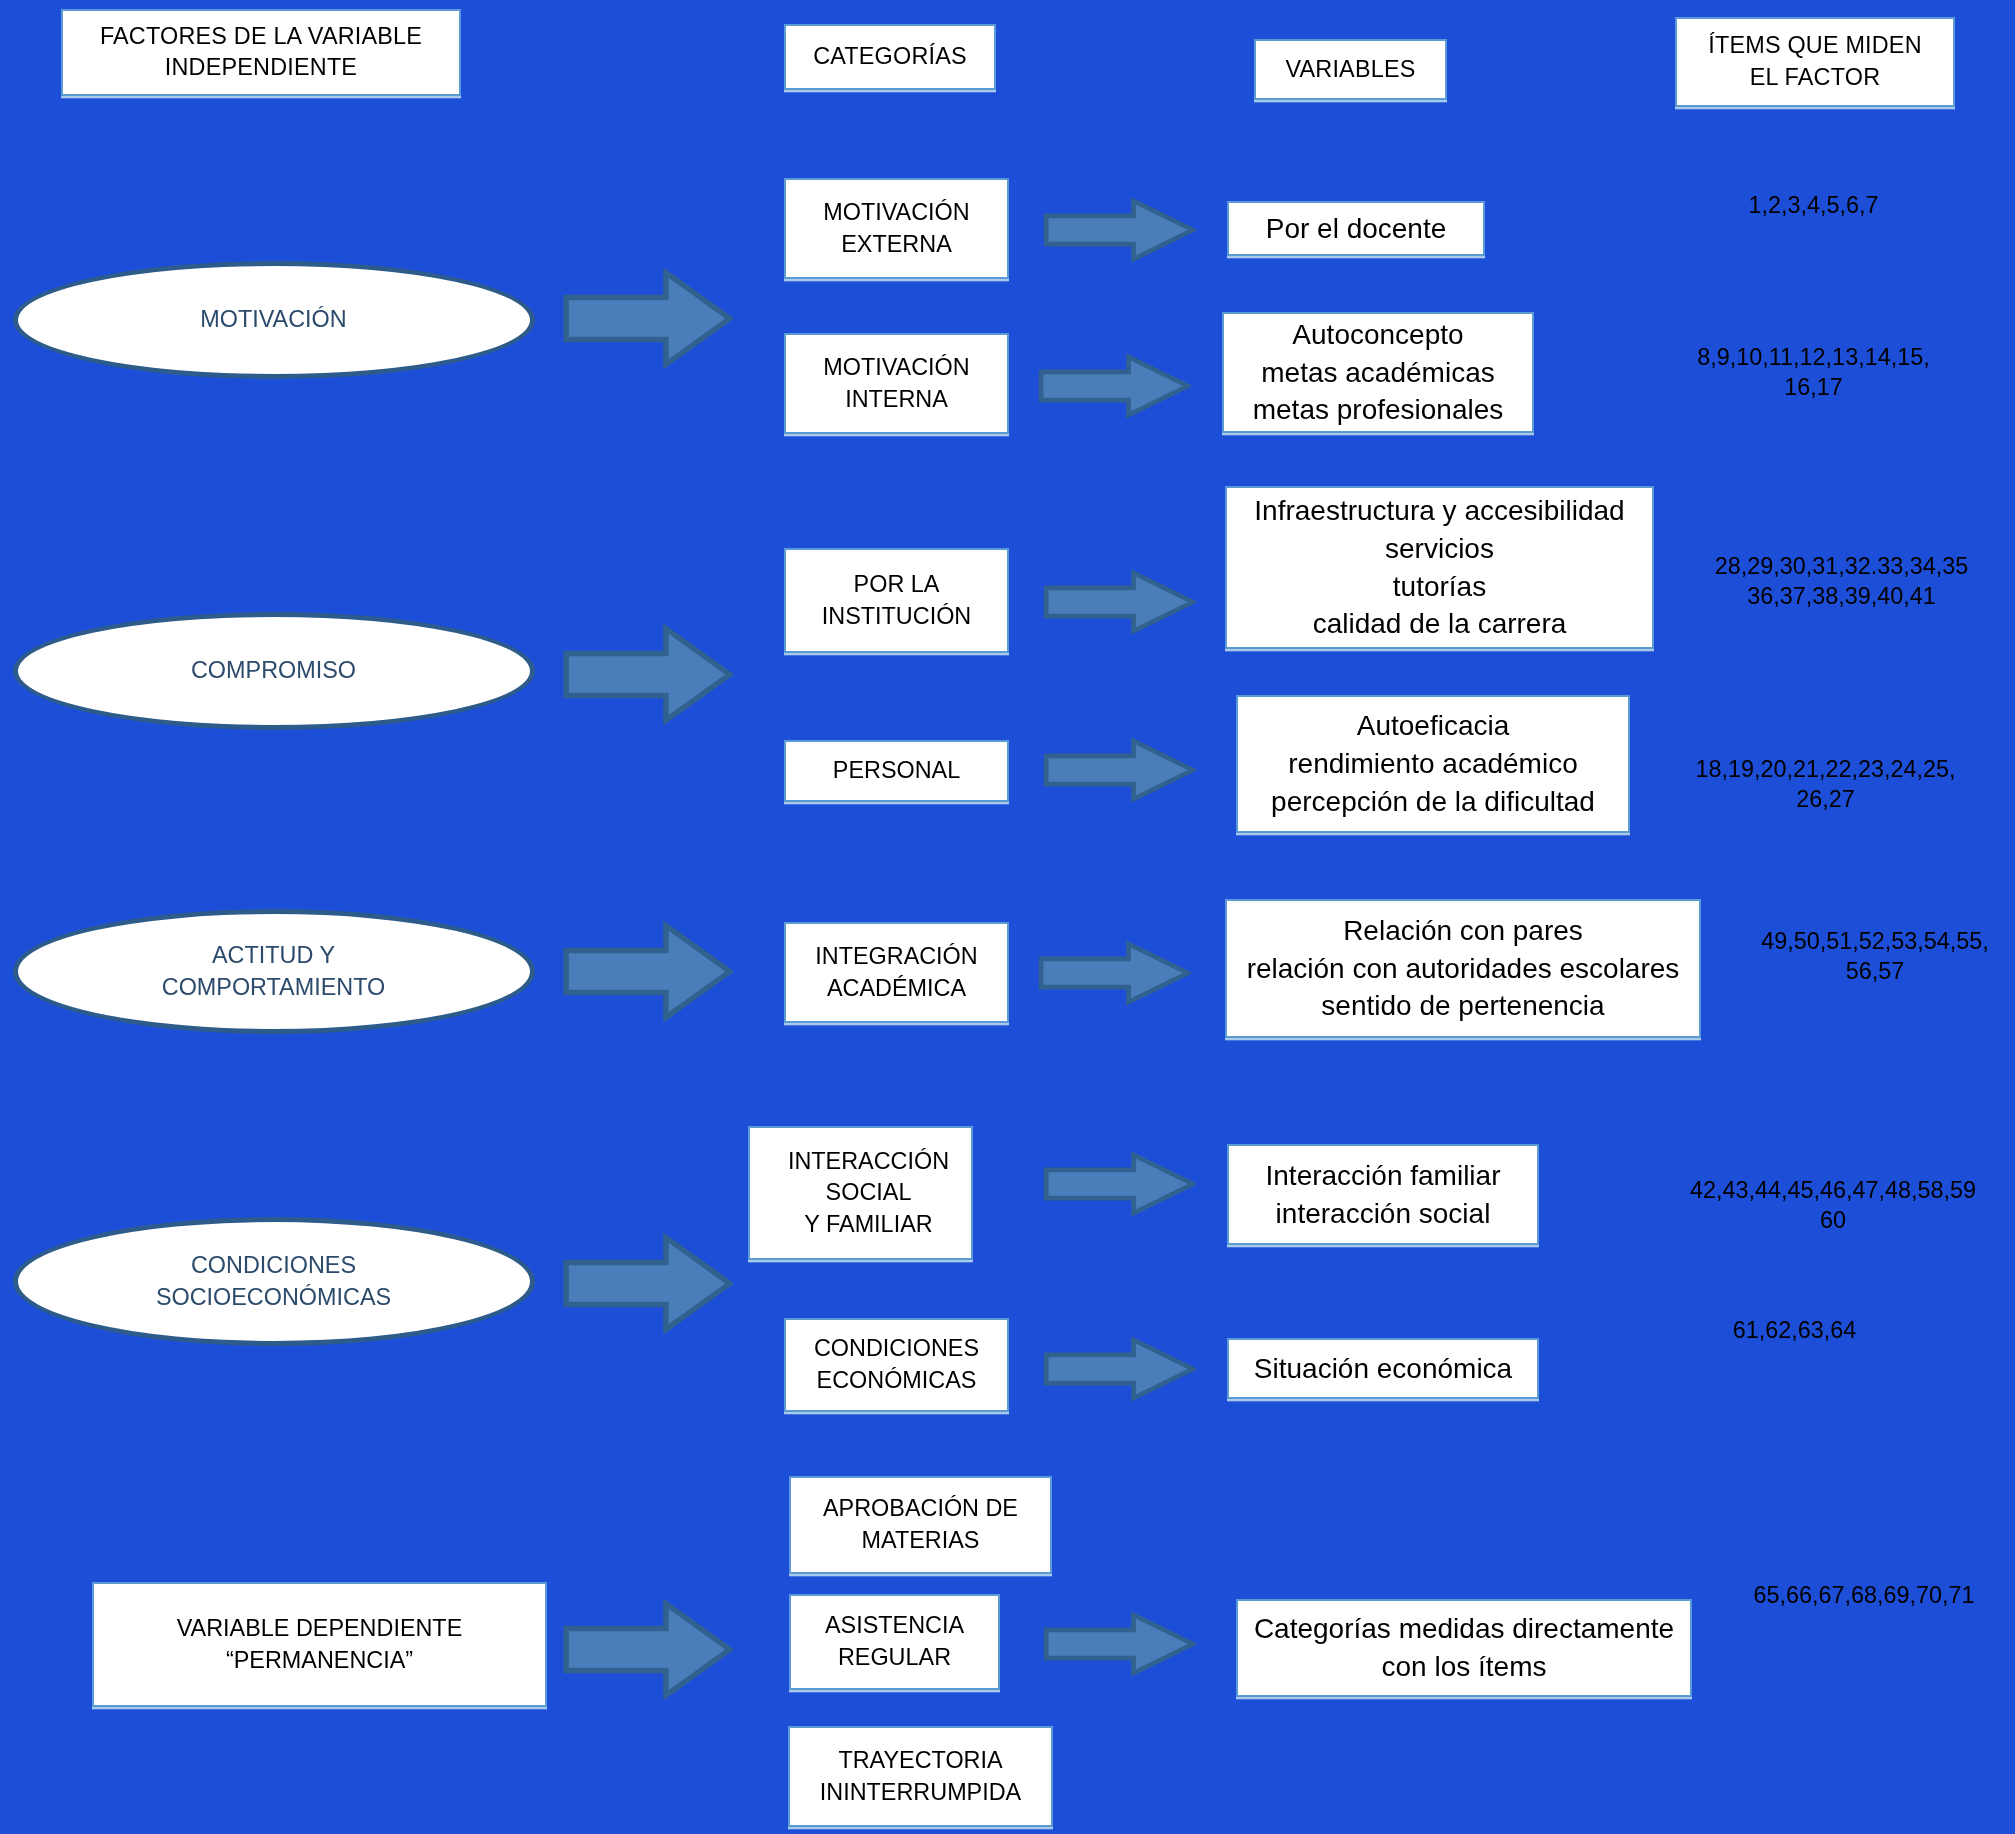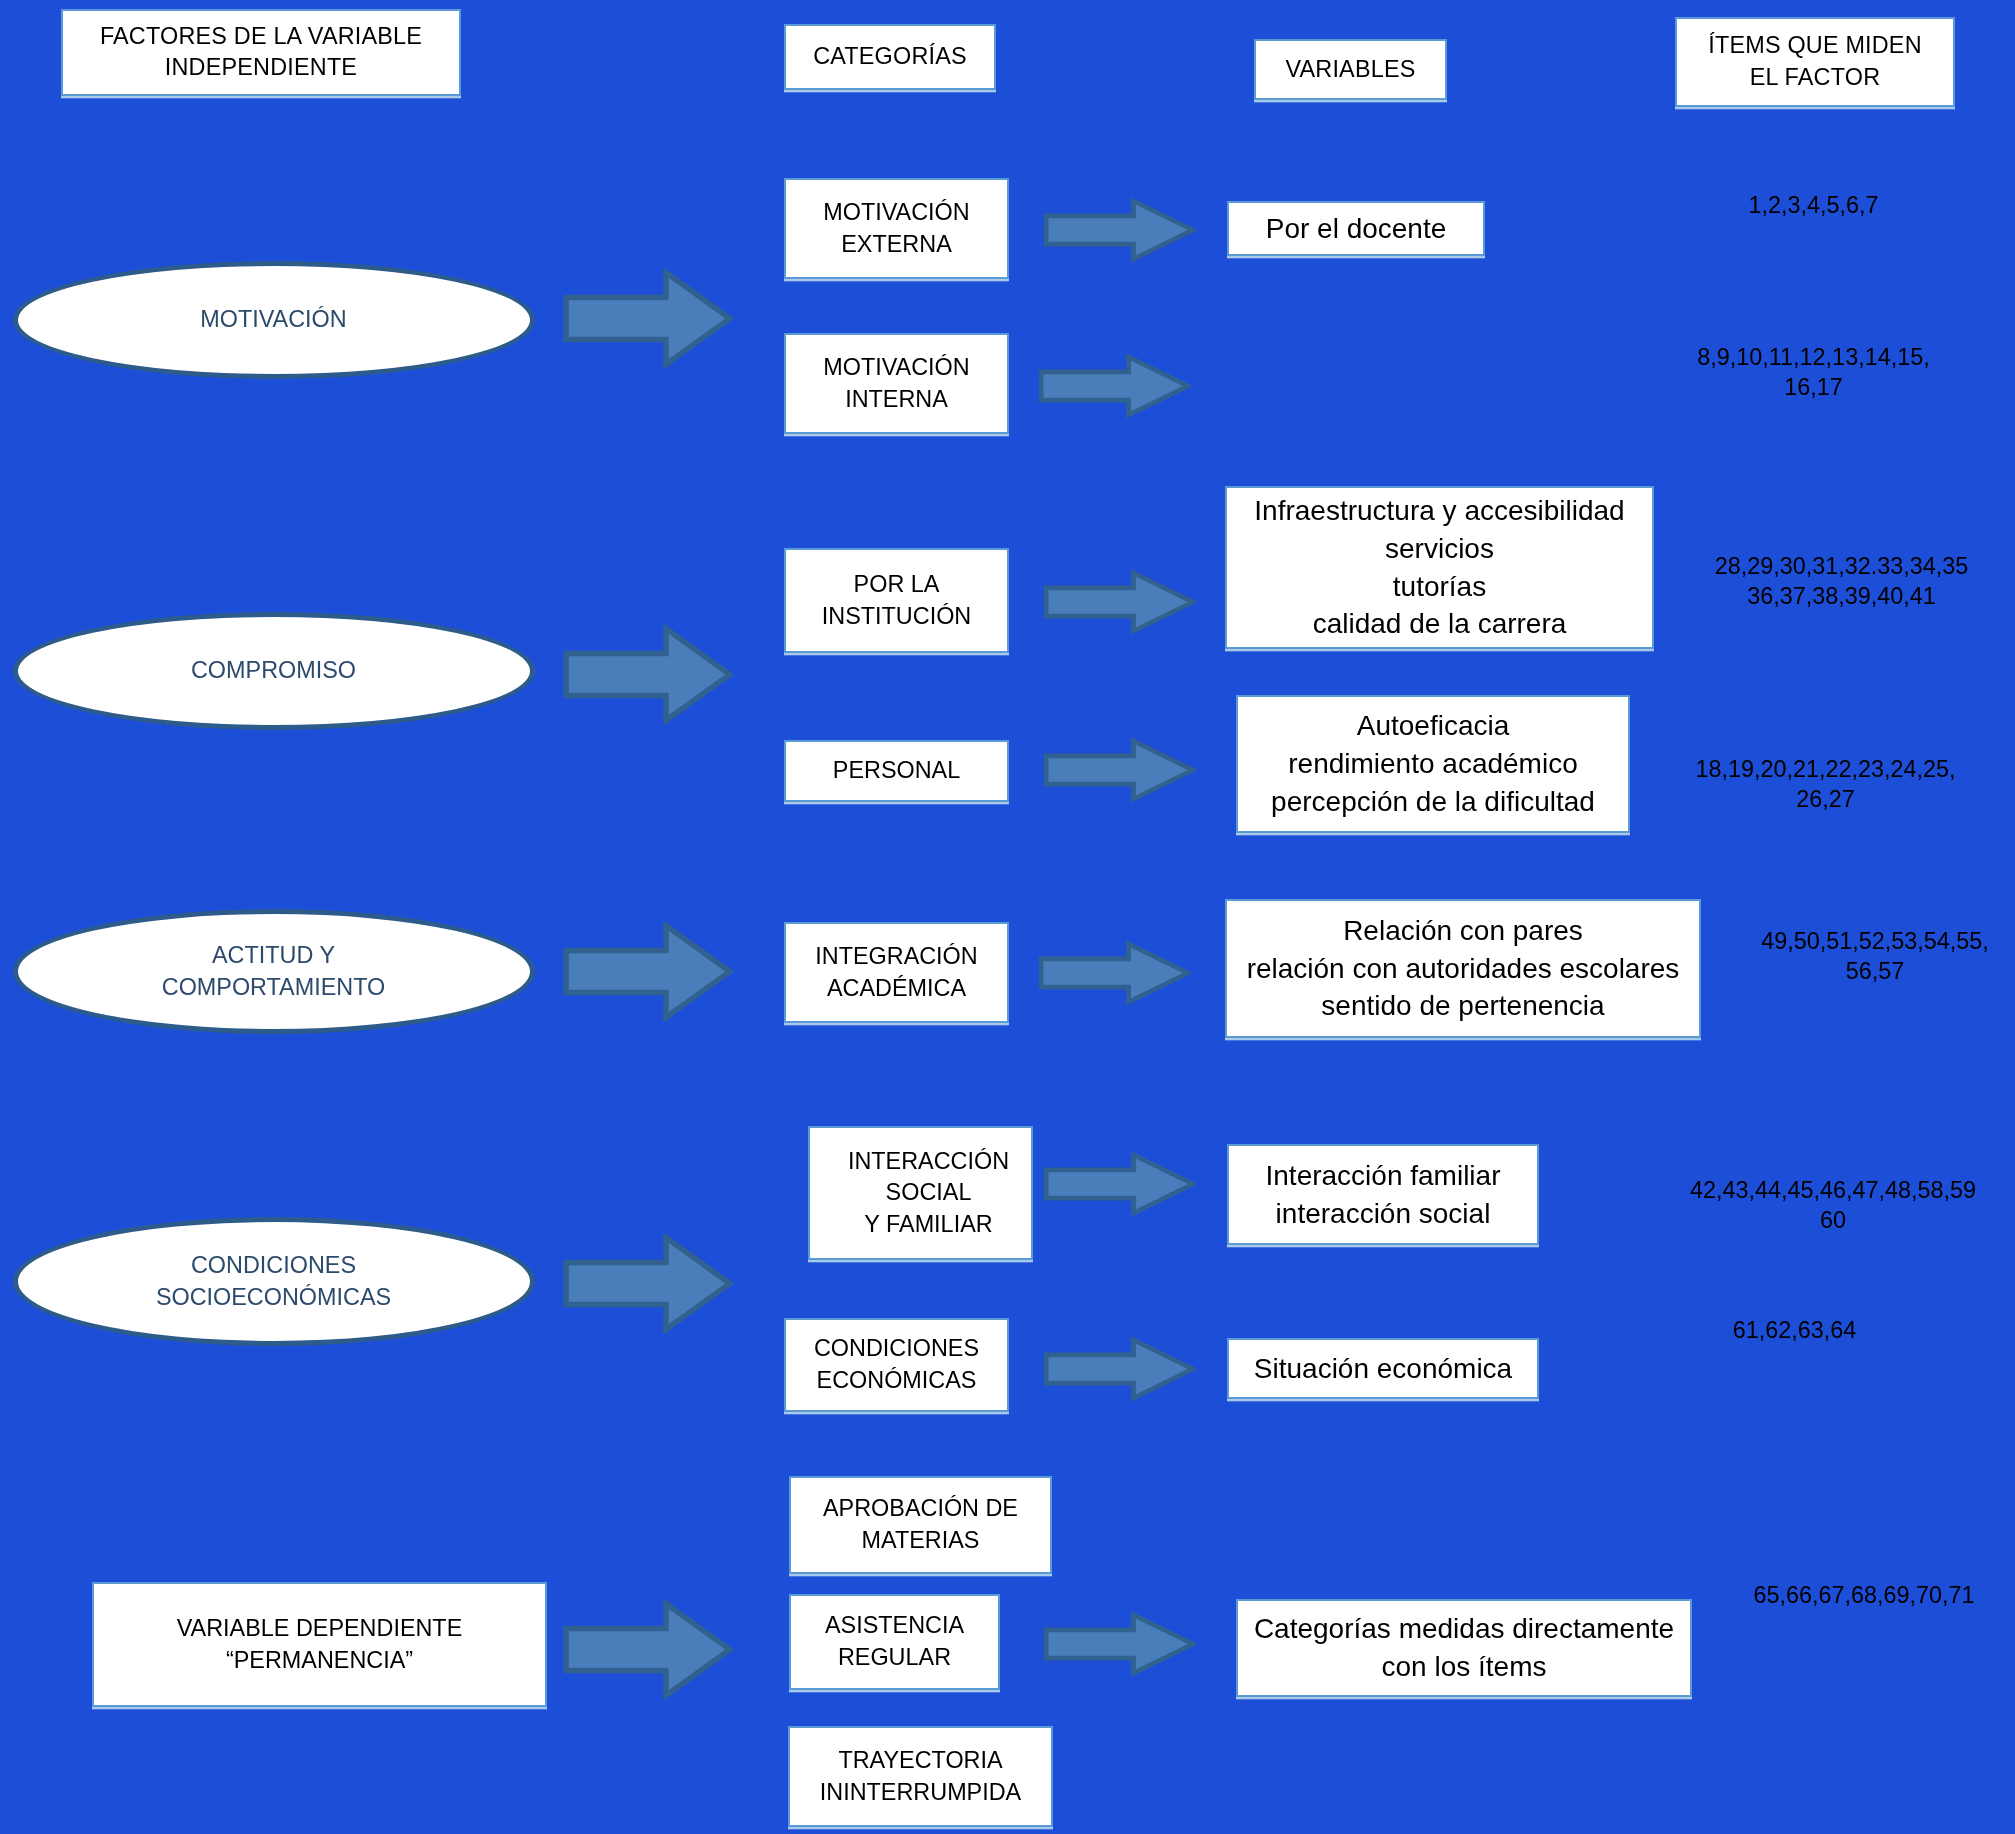--- a/index.html
+++ b/index.html
@@ -138,20 +138,27 @@
         <span>INTERNA</span>
       </span>
   </div>
 
   <div class="arrow" style="left:1038px; top:353px; width:153px; height:66px;">
     <svg viewBox="0 0 196 84" preserveAspectRatio="none">
       <polygon points="4,24 116,24 116,5 192,42 116,79 116,60 4,60" fill="#4A7EBB" stroke="#31618E" stroke-width="6" stroke-linejoin="miter"></polygon>
     </svg>
   </div>
 
+  <div class="node boxw varbox" style="left:1222px; top:312px; width:312px; height:121px;">
+    <span class="lines">
+        <span>Autoconcepto</span>
+        <span>metas académicas</span>
+        <span>metas profesionales</span>
+      </span>
+  </div>
 
   <div class="node items" style="left:1634px; top:337px; width:359px; height:70px;">
     <span class="lines">
         <span>8,9,10,11,12,13,14,15,</span>
         <span>16,17</span>
       </span>
   </div>
 
   <div class="node ellipse" style="left:12.5px; top:612px; width:522px; height:118px;">
     <span class="lines">
@@ -268,21 +275,21 @@
         <span>SOCIOECONÓMICAS</span>
       </span>
   </div>
 
   <div class="arrow" style="left:563px; top:1233px; width:170px; height:101px;">
     <svg viewBox="0 0 218 130" preserveAspectRatio="none">
       <polygon points="4,38 132,38 132,6 214,65 132,124 132,92 4,92" fill="#4A7EBB" stroke="#31618E" stroke-width="7" stroke-linejoin="miter"></polygon>
     </svg>
   </div>
 
-  <div class="node boxw cat" style="left:808px; top:1126px; width:225px; height:134px;padding-left:16px;">
+  <div class="node boxw cat" style="left:748px; top:1126px; width:225px; height:134px;padding-left:16px;">
     <span class="lines">
         <span>INTERACCIÓN</span>
         <span>SOCIAL</span>
         <span>Y FAMILIAR</span>
       </span>
   </div>
 
   <div class="arrow" style="left:1043px; top:1151px; width:153px; height:66px;">
     <svg viewBox="0 0 196 84" preserveAspectRatio="none">
       <polygon points="4,24 116,24 116,5 192,42 116,79 116,60 4,60" fill="#4A7EBB" stroke="#31618E" stroke-width="6" stroke-linejoin="miter"></polygon>

